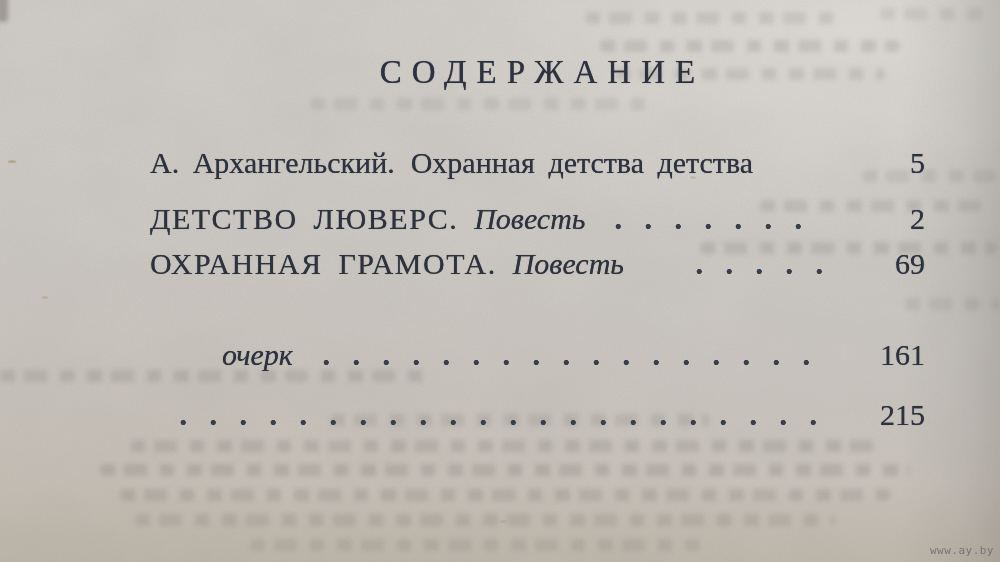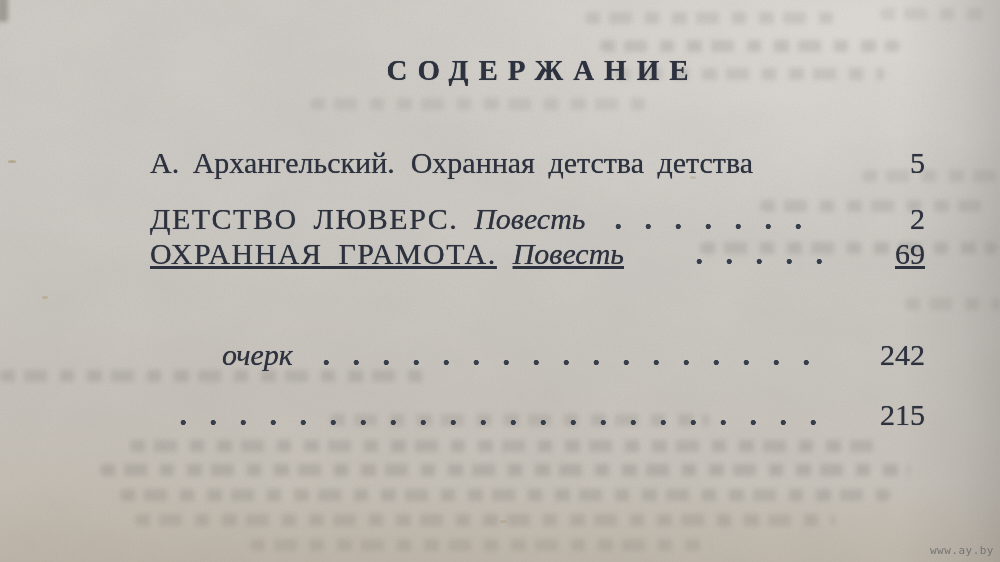--- a/index.html
+++ b/index.html
@@ -26,41 +26,41 @@
       rgba(122,119,114,.55) 0 15px, rgba(122,119,114,0) 15px 24px,
       rgba(122,119,114,.50) 24px 47px, rgba(122,119,114,0) 47px 60px,
       rgba(122,119,114,.55) 60px 74px, rgba(122,119,114,0) 74px 87px);
   }
   .speck{position:absolute;border-radius:50%;filter:blur(.5px);}
 
   .content{position:absolute;left:150px;top:0;width:775px;height:562px;}
   .ink{text-shadow:0 0 .7px rgba(46,51,64,.85);}
   .title{
     position:absolute;top:54px;left:0;width:100%;
-    text-align:center;font-weight:700;font-size:29px;
+    text-align:center;font-weight:400;font-size:33px;
     letter-spacing:10px;text-indent:10px;white-space:nowrap;
   }
   .row{
     position:absolute;left:0;width:100%;
     display:flex;align-items:baseline;white-space:nowrap;
     font-size:30px;line-height:34px;
   }
   .caps{letter-spacing:1.5px;word-spacing:7px;}
   .it{font-style:italic;}
   .gap{margin-left:16px;}
   .num{margin-left:22px;min-width:58px;text-align:right;font-size:30px;}
   .leader{
     flex:1 1 auto;align-self:flex-end;height:7px;
     margin:0 20px 6px 30px;
     background-image:radial-gradient(circle at 3.2px 3.5px, #39404e 2.3px, rgba(57,64,78,0) 2.9px);
     background-size:30px 7px;background-repeat:repeat-x;background-position:left bottom;
   }
   .row-1{top:146px;}
   .row-2{top:202px;justify-content:space-between;}
-  .row-3{top:237px;text-decoration:underline;}
+  .row-3{top:247px;}
   .row-3 .leader{margin-left:72px;}
   .row-4{top:292px;}
   .row-5{top:338px;padding-left:72px;box-sizing:border-box;}
   .row-6{top:398px;}
   .spaced{letter-spacing:6px;}
   .watermark{
     position:absolute;right:6px;bottom:5px;
     font-family:"DejaVu Sans Mono", monospace;font-size:11px;
     color:#6f6f6f;letter-spacing:.5px;opacity:.9;
   }
@@ -114,21 +114,21 @@
       <span class="ink caps">ОХРАННАЯ ГРАМОТА.</span>
       <span class="ink it gap">Повесть</span>
       <span class="leader"></span>
       <span class="num ink">69</span>
     </div>
 
 
     <div class="row row-5">
       <span class="ink it">очерк</span>
       <span class="leader"></span>
-      <span class="num ink">242</span>
+      <span class="num ink">161</span>
     </div>
 
     <div class="row row-6">
       <span class="leader"></span>
       <span class="num ink">215</span>
     </div>
 
   </div>
 
   <svg class="grain" width="1000" height="562" xmlns="http://www.w3.org/2000/svg">

